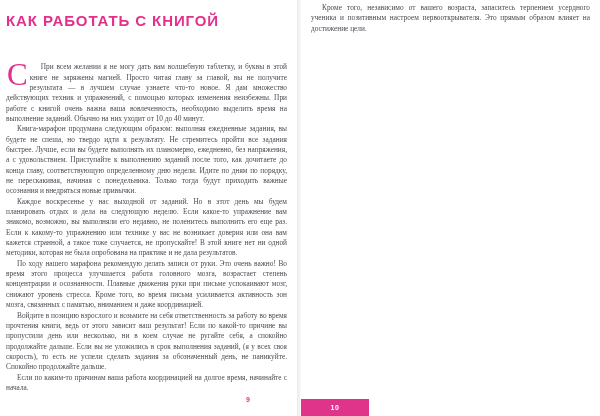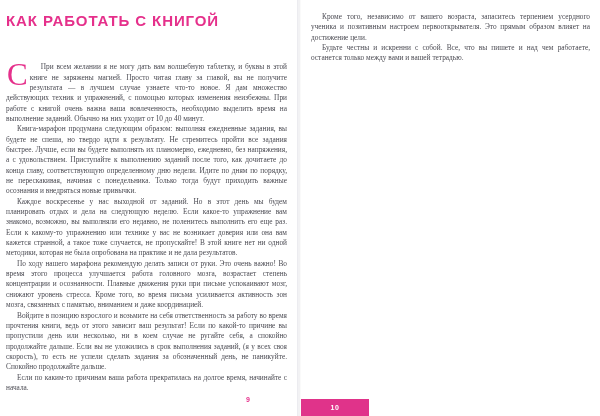--- a/index.html
+++ b/index.html
@@ -70,21 +70,21 @@
     text-align: justify;
     text-justify: inter-word;
     hyphens: none;
   }
 
   .page-left .body-col {
     padding-top: 33px;
   }
 
   .page-right .body-col {
-    padding-top: 12px;
+    padding-top: 3px;
   }
 
   .para {
     margin: 0;
     text-indent: 11px;
   }
 
   
   .dropcap-para {
     margin: 0;
@@ -156,34 +156,33 @@
 
       <p class="dropcap-para">
         <span class="dropcap">С</span>
         <span class="sub-indent">При всем желании я не могу дать вам волшебную таблетку, и буквы в этой книге не заряжены магией. Просто читая главу за главой, вы не получите результата — в лучшем случае узнаете что-то новое. Я дам множество действующих техник и упражнений, с помощью которых изменения неизбежны. При работе с книгой очень важна ваша вовлеченность, необходимо выделить время на выполнение заданий. Обычно на них уходит от 10 до 40 минут.</span>
       </p>
 
       <p class="para">Книга-марафон продумана следующим образом: выполняя ежедневные задания, вы будете не спеша, но твердо идти к результату. Не стремитесь пройти все задания быстрее. Лучше, если вы будете выполнять их планомерно, ежедневно, без напряжения, а с удовольствием. Приступайте к выполнению заданий после того, как дочитаете до конца главу, соответствующую определенному дню недели. Идите по дням по порядку, не перескакивая, начиная с понедельника. Только тогда будут приходить важные осознания и внедряться новые привычки.</p>
       <p class="para">Каждое воскресенье у нас выходной от заданий. Но в этот день мы будем планировать отдых и дела на следующую неделю. Если какое-то упражнение вам знакомо, возможно, вы выполняли его недавно, не поленитесь выполнить его еще раз. Если к какому-то упражнению или технике у вас не возникает доверия или она вам кажется странной, а такое тоже случается, не пропускайте! В этой книге нет ни одной методики, которая не была опробована на практике и не дала результатов.</p>
       <p class="para">По ходу нашего марафона рекомендую делать записи от руки. Это очень важно! Во время этого процесса улучшается работа головного мозга, возрастает степень концентрации и осознанности. Плавные движения руки при письме успокаивают мозг, снижают уровень стресса. Кроме того, во время письма усиливается активность зон мозга, связанных с памятью, вниманием и даже координацией.</p>
       <p class="para">Войдите в позицию взрослого и возьмите на себя ответственность за работу во время прочтения книги, ведь от этого зависит ваш результат! Если по какой-то причине вы пропустили день или несколько, ни в коем случае не ругайте себя, а спокойно продолжайте дальше. Если вы не уложились в срок выполнения заданий, (я у всех своя скорость), то есть не успели сделать задания за обозначенный день, не паникуйте. Спокойно продолжайте дальше.</p>
-      <p class="para">Если по каким-то причинам ваша работа прекратилась на долгое время, начинайте с начала.</p>
+      <p class="para">Если по каким-то причинам ваша работа координацией на долгое время, начинайте с начала.</p>
 
     </div>
 
     <div class="folio-left">9</div>
   </div>
 
   <div class="gutter"></div>
 
   <div class="page page-right">
 
     <div class="body-col">
       <p class="para">Кроме того, независимо от вашего возраста, запаситесь терпением усердного ученика и позитивным настроем первооткрывателя. Это прямым образом влияет на достижение цели.</p>
-      <p class="para">Будьте честны и искренни с собой. Все, что вы пишете и над чем работаете, останется только между вами и вашей тетрадью.</p>
     </div>
 
     <div class="folio-right-box">
       <span class="folio-num">10</span>
     </div>
   </div>
 
 </div>
 
 </body></html>

